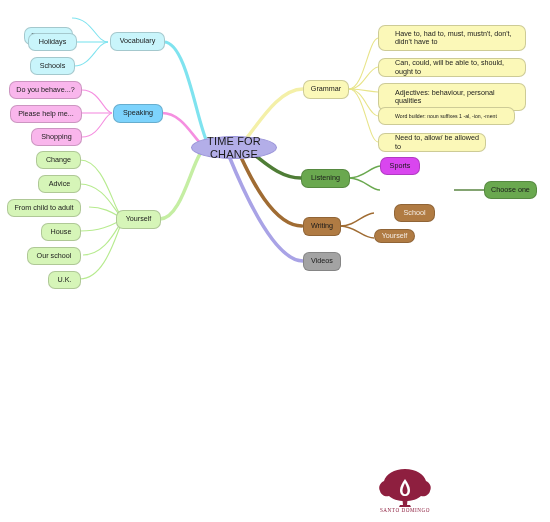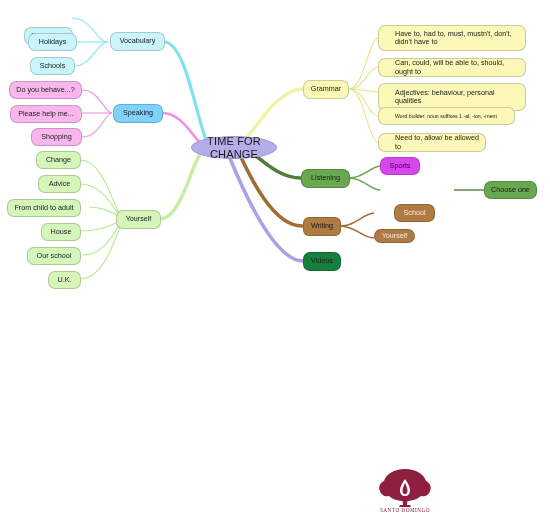--- a/index.html
+++ b/index.html
@@ -200,21 +200,21 @@
   <div class="node" style="left:303px; top:217px; width:38px; height:19px; background:#b07b43;border-radius:6px;">
     <span>Writing</span>
   </div>
   <div class="node light-text" style="left:394px; top:204px; width:41px; height:18px; background:#b07b43;">
     <span>School</span>
   </div>
   <div class="node light-text" style="left:374px; top:229px; width:41px; height:14px; background:#b07b43;">
     <span>Yourself</span>
   </div>
 
-  <div class="node" style="left:303px; top:252px; width:38px; height:19px; background:#15803d;">
+  <div class="node" style="left:303px; top:252px; width:38px; height:19px; background:#a3a3a3;border-radius:6px;">
     <span>Videos</span>
   </div>
 
   <div id="logo">
     <svg viewBox="0 0 62 48" width="62" height="48">
       <g fill="#8e1f3f">
         <path d="M31 3 C20 3 12 8 10 15 C6 17 4 21 6 25 C7 29 11 31 15 30 C18 33 24 35 31 35 C38 35 44 33 47 30 C51 31 55 29 56 25 C58 21 56 17 52 15 C50 8 42 3 31 3 Z"></path>
         <path d="M28 29 L34 29 L33 39 L29 39 Z"></path>
         <path d="M26 39 L36 39 L37 41 L25 41 Z"></path>
       </g>

